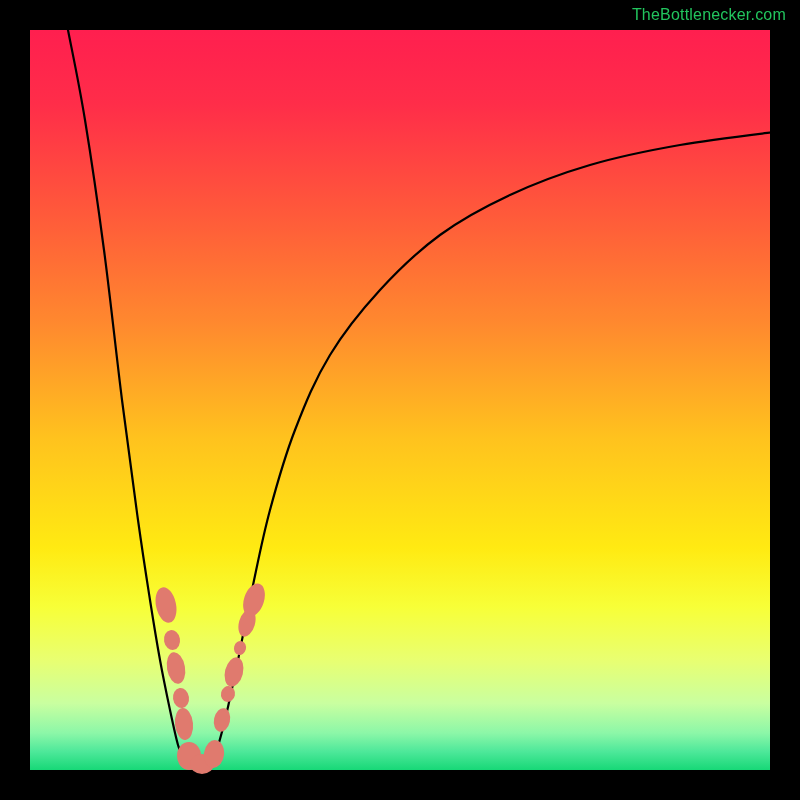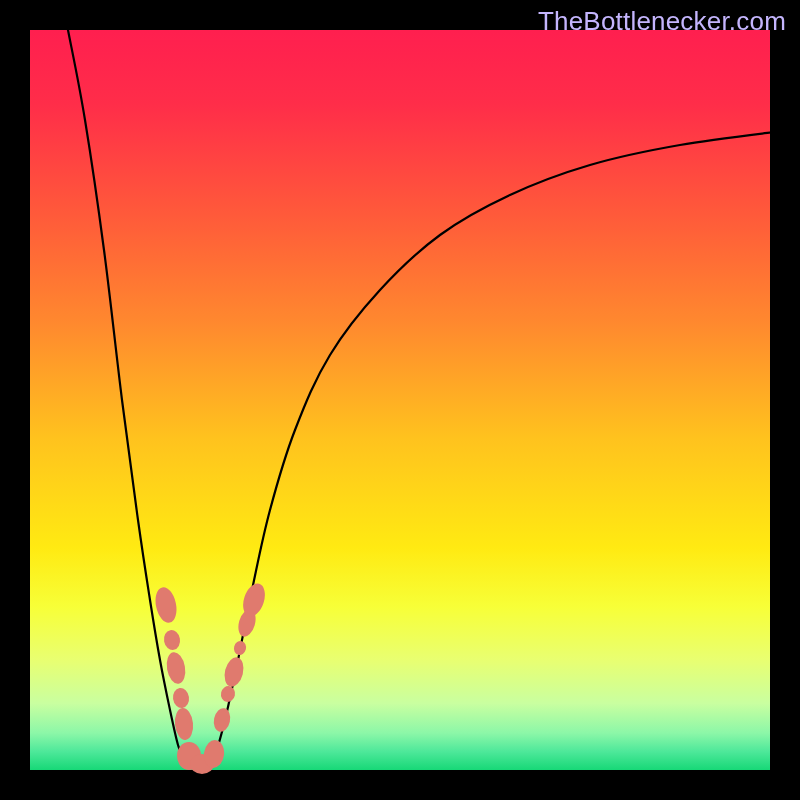--- a/index.html
+++ b/index.html
@@ -21,22 +21,22 @@
     position: absolute;
     inset: 0;
     width: 800px;
     height: 800px;
     display: block;
   }
   .watermark {
     position: absolute;
     top: 6px;
     right: 14px;
-    color: #c4b5fd;
-    font-size: 26px;
+    color: #22c55e;
+    font-size: 16px;
     font-weight: 500;
     letter-spacing: 0.2px;
     user-select: none;
   }
 </style>
 </head>
 <body>
 
 <div class="stage">
 

